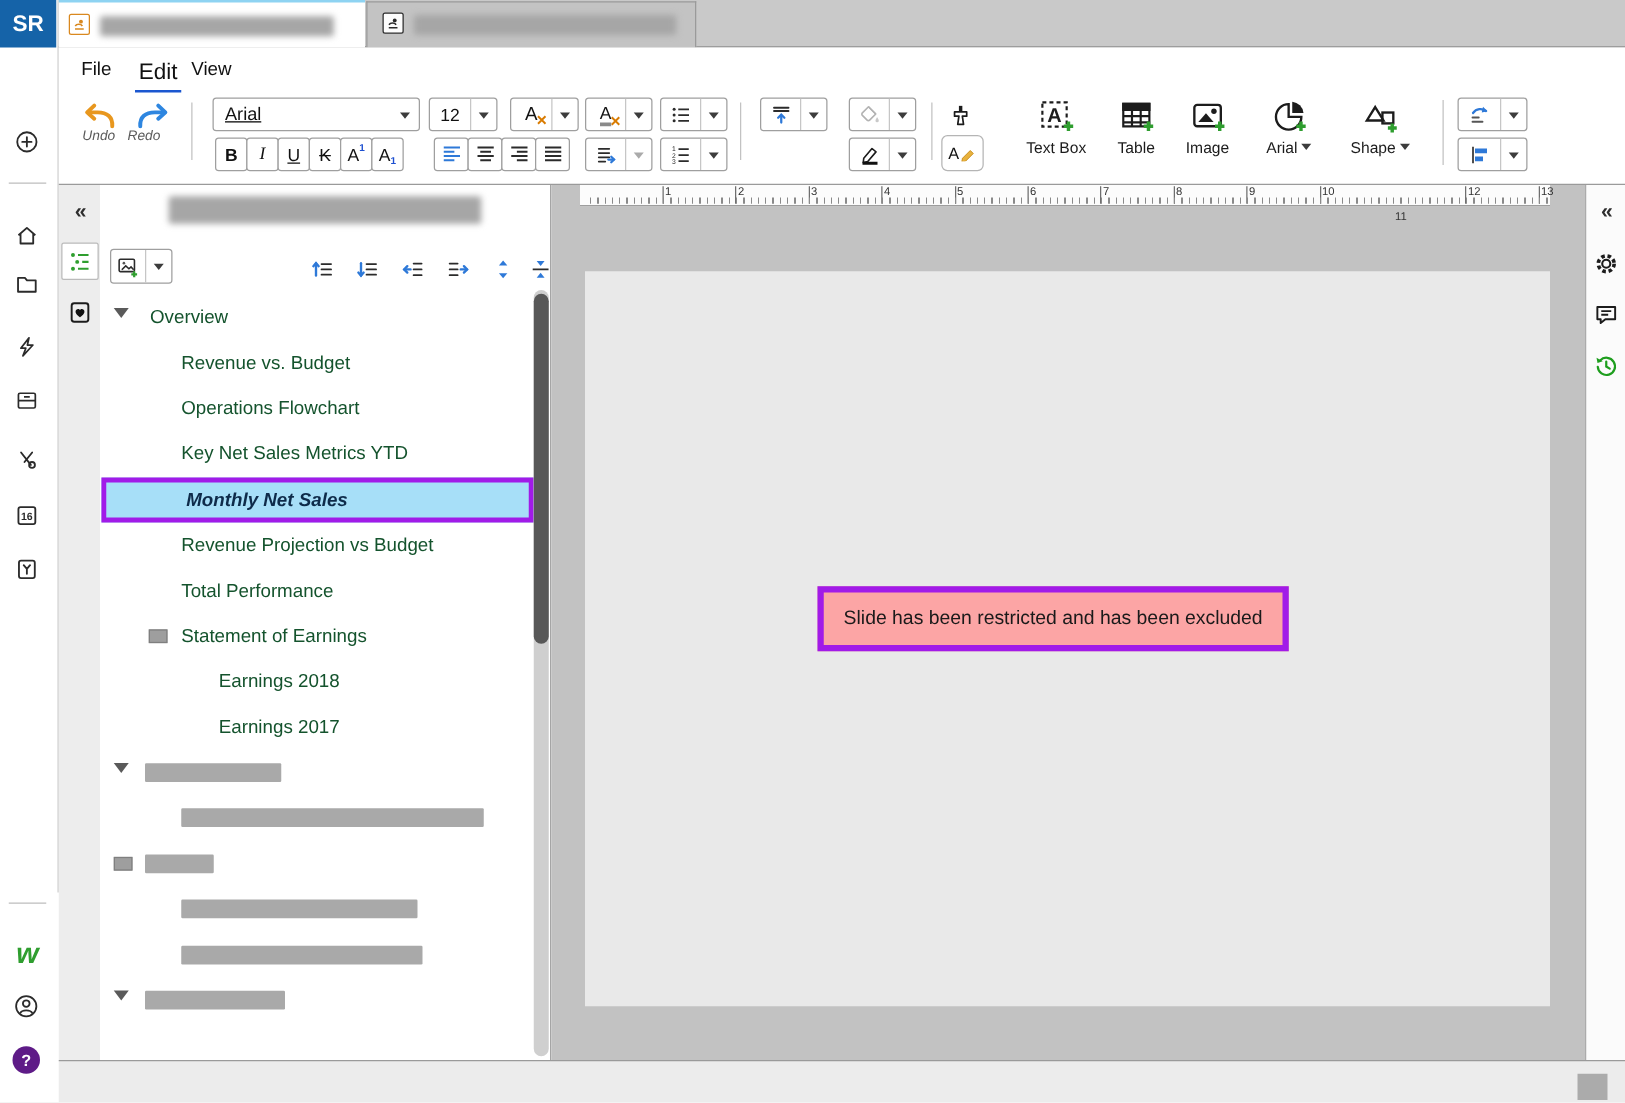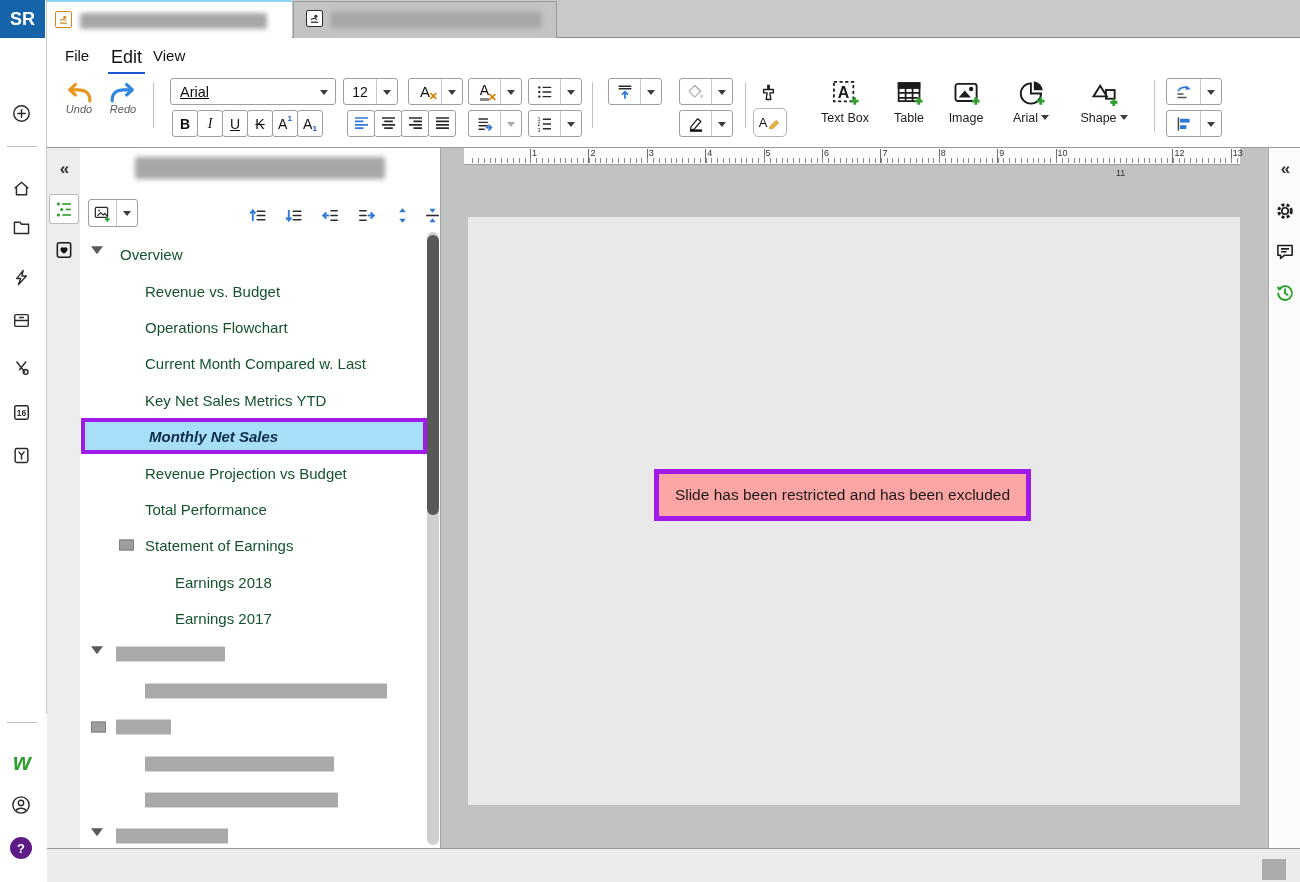--- a/index.html
+++ b/index.html
@@ -149,21 +149,21 @@
 
   <div class="abs" style="left:47px;top:75px;width:1253px;height:73px;background:#fff;border-bottom:1px solid #9a9a9a;box-sizing:border-box;"></div>
 
   <div class="abs" style="left:58px;top:81px;width:42px;height:42px;text-align:center;">
     <svg width="30" height="22" viewBox="0 0 20 14" fill="none" stroke="#E8971E" stroke-width="2.1" stroke-linecap="round" stroke-linejoin="round" style="margin:0 auto;">
         <path d="M17.2 13c.3-5-2.8-7.4-7.8-7.4H4.2"></path>
         <path d="M7.6 2 3.8 5.6l3.8 3.4"></path>
       </svg>
     <div class="toolLabel">Undo</div>
   </div>
-  <div class="abs" style="left:102px;top:81px;width:42px;height:42px;text-align:center;">
+  <div class="abs" style="left:102px;top:81px;width:42px;height:42px;">
     <svg width="30" height="22" viewBox="0 0 20 14" fill="none" stroke="#2E86E0" stroke-width="2.1" stroke-linecap="round" stroke-linejoin="round" style="margin:0 auto;transform:scaleX(-1);">
         <path d="M17.2 13c.3-5-2.8-7.4-7.8-7.4H4.2"></path>
         <path d="M7.6 2 3.8 5.6l3.8 3.4"></path>
       </svg>
     <div class="toolLabel">Redo</div>
   </div>
   <div class="vdiv" style="left:153px;top:82px;height:46px;"></div>
 
   <div class="btn" style="left:170px;top:78px;width:166px;height:27px;text-decoration:underline;">
     <div class="m" style="justify-content:flex-start;padding-left:9px;font-size:14.5px;color:#111;">Arial</div>
@@ -500,23 +500,20 @@
         <span class="marker triangle" style="left: 10px;"></span>
         <span class="olabel lvl0">Overview</span>
       </div>
       <div class="orow">
         <span class="olabel lvl1">Revenue vs. Budget</span>
       </div>
       <div class="orow">
         <span class="olabel lvl1">Operations Flowchart</span>
       </div>
       <div class="orow">
-        <span class="olabel lvl1">Current Month Compared w. Last</span>
-      </div>
-      <div class="orow">
         <span class="olabel lvl1">Key Net Sales Metrics YTD</span>
       </div>
       <div class="orow selected">
         <span class="olabel lvl1">Monthly Net Sales</span>
       </div>
       <div class="orow">
         <span class="olabel lvl1">Revenue Projection vs Budget</span>
       </div>
       <div class="orow">
         <span class="olabel lvl1">Total Performance</span>

